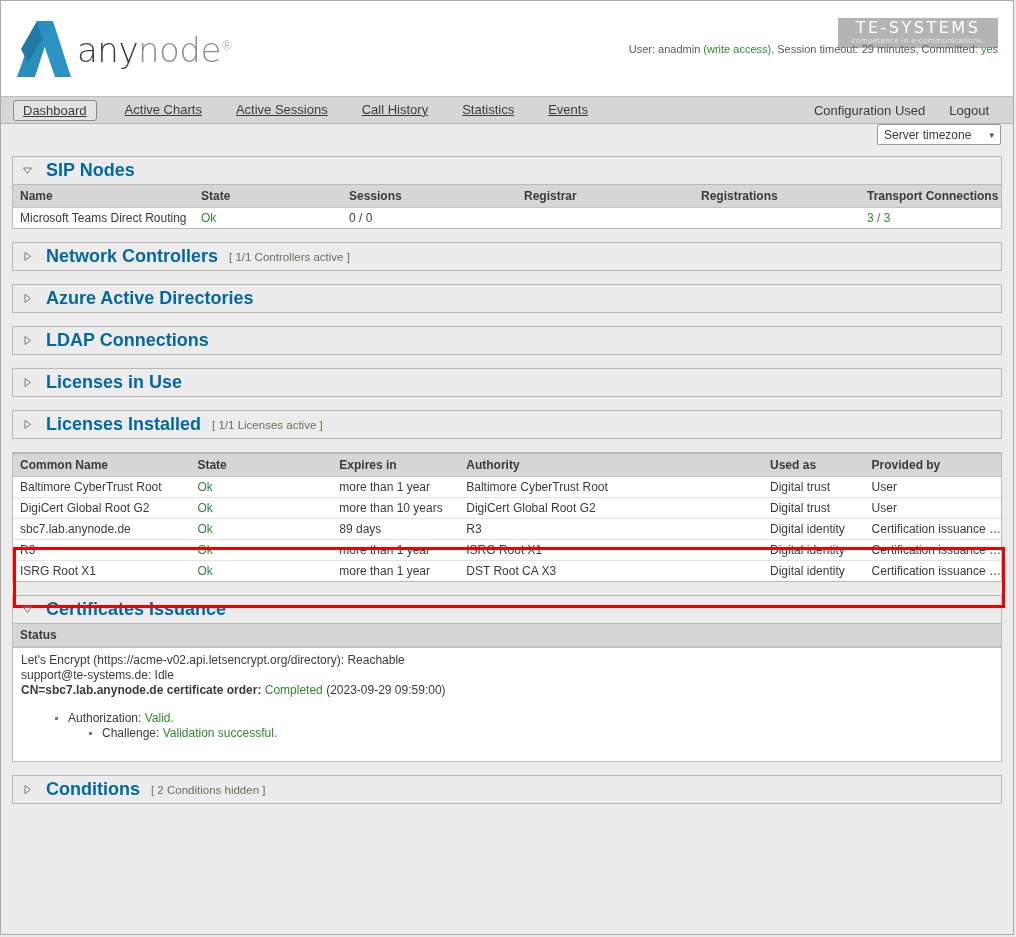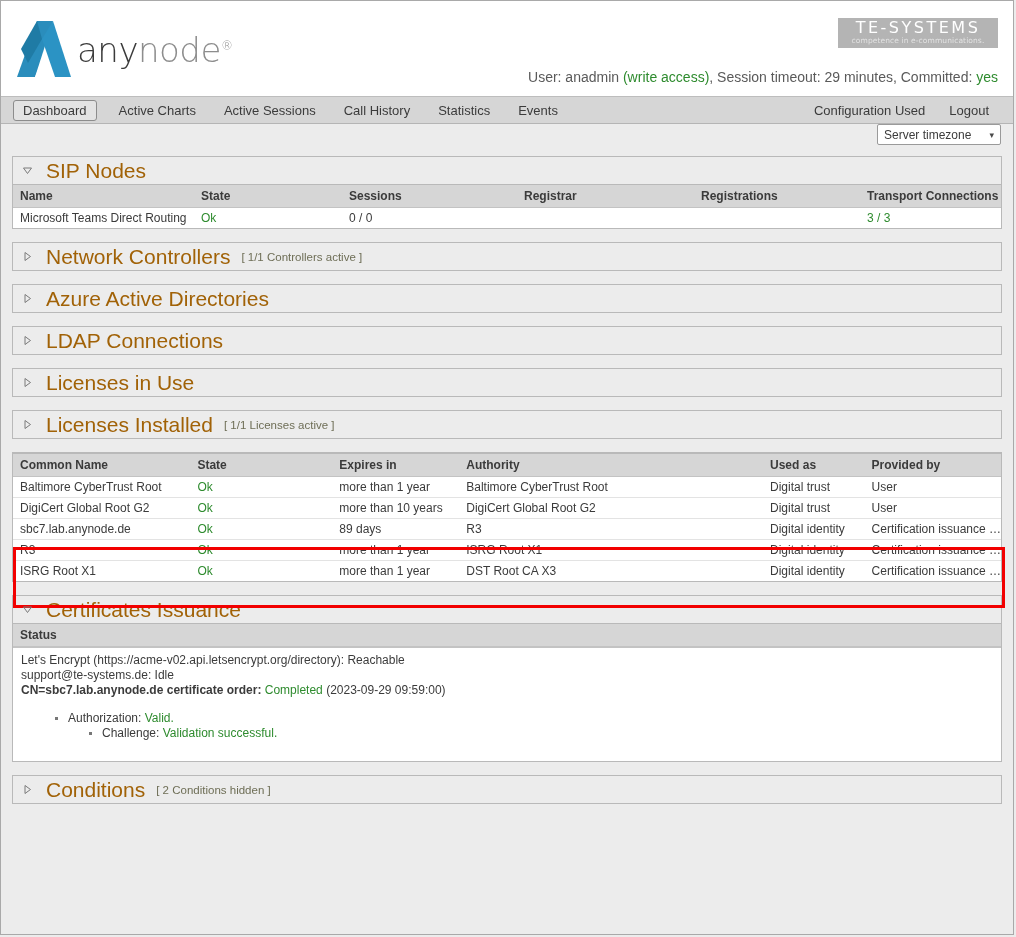--- a/index.html
+++ b/index.html
@@ -40,31 +40,31 @@
   }
   .te-logo .te-main{
     color:#ffffff;font-size:16px;letter-spacing:2.5px;font-weight:400;
     font-family:"DejaVu Sans",sans-serif;line-height:17px;
   }
   .te-logo .te-sub{
     color:#e2e2e2;font-size:7.5px;letter-spacing:0.1px;line-height:9px;
     font-family:"DejaVu Sans",sans-serif;
   }
   .hdr-info{
-    position:absolute;right:15px;top:68px;text-align:right;
-    font-size:14px;color:#5a5a5a;line-height:16px;
+    position:absolute;right:15px;top:40px;text-align:right;
+    font-size:11px;color:#5a5a5a;line-height:16px;
   }
   .ok{color:#2e8b2e;}
   
   .navbar{
     flex:0 0 auto;height:27px;background:#d6d6d6;
     border-bottom:1px solid #b5b5b5;
     display:flex;align-items:center;padding:0 12px;box-sizing:border-box;
   }
-  .nav-left{display:flex;align-items:center;gap:4px;}
+  .nav-left{display:flex;align-items:flex-start;gap:10px;text-decoration:underline;}
   .nav-right{margin-left:auto;display:flex;align-items:center;}
   .nav-item{
     font-size:13px;color:#3b3b3b;padding:2px 12px;cursor:pointer;
     white-space:nowrap;
   }
   .nav-item.active{
     border:1px solid #8c8c8c;border-radius:3px;
     background:#e3e3e3;padding:2px 9px;margin-right:6px;
   }
   
@@ -87,21 +87,21 @@
   }
   .panel-hd{
     height:27px;display:flex;align-items:center;padding-left:9px;
     background:#ececec;box-sizing:border-box;cursor:pointer;
   }
   .tri{
     width:11px;height:11px;margin-right:13px;flex:0 0 auto;position:relative;
   }
   .tri svg{display:block;}
   .panel-title{
-    color:#a16207;font-size:21px;font-weight:normal;
+    color:#0369a1;font-size:18px;font-weight:bold;
     font-family:"Liberation Sans",sans-serif;
   }
   .panel-note{
     color:#6e6e56;font-size:11.5px;margin-left:11px;
   }
   table{border-collapse:collapse;width:100%;}
   thead th{
     background:#d6d6d6;text-align:left;font-size:12px;font-weight:bold;
     color:#3b3b3b;padding:4px 0 4px 7px;border-top:1px solid #b9b9b9;
     border-bottom:1px solid #c3c3c3;white-space:nowrap;

